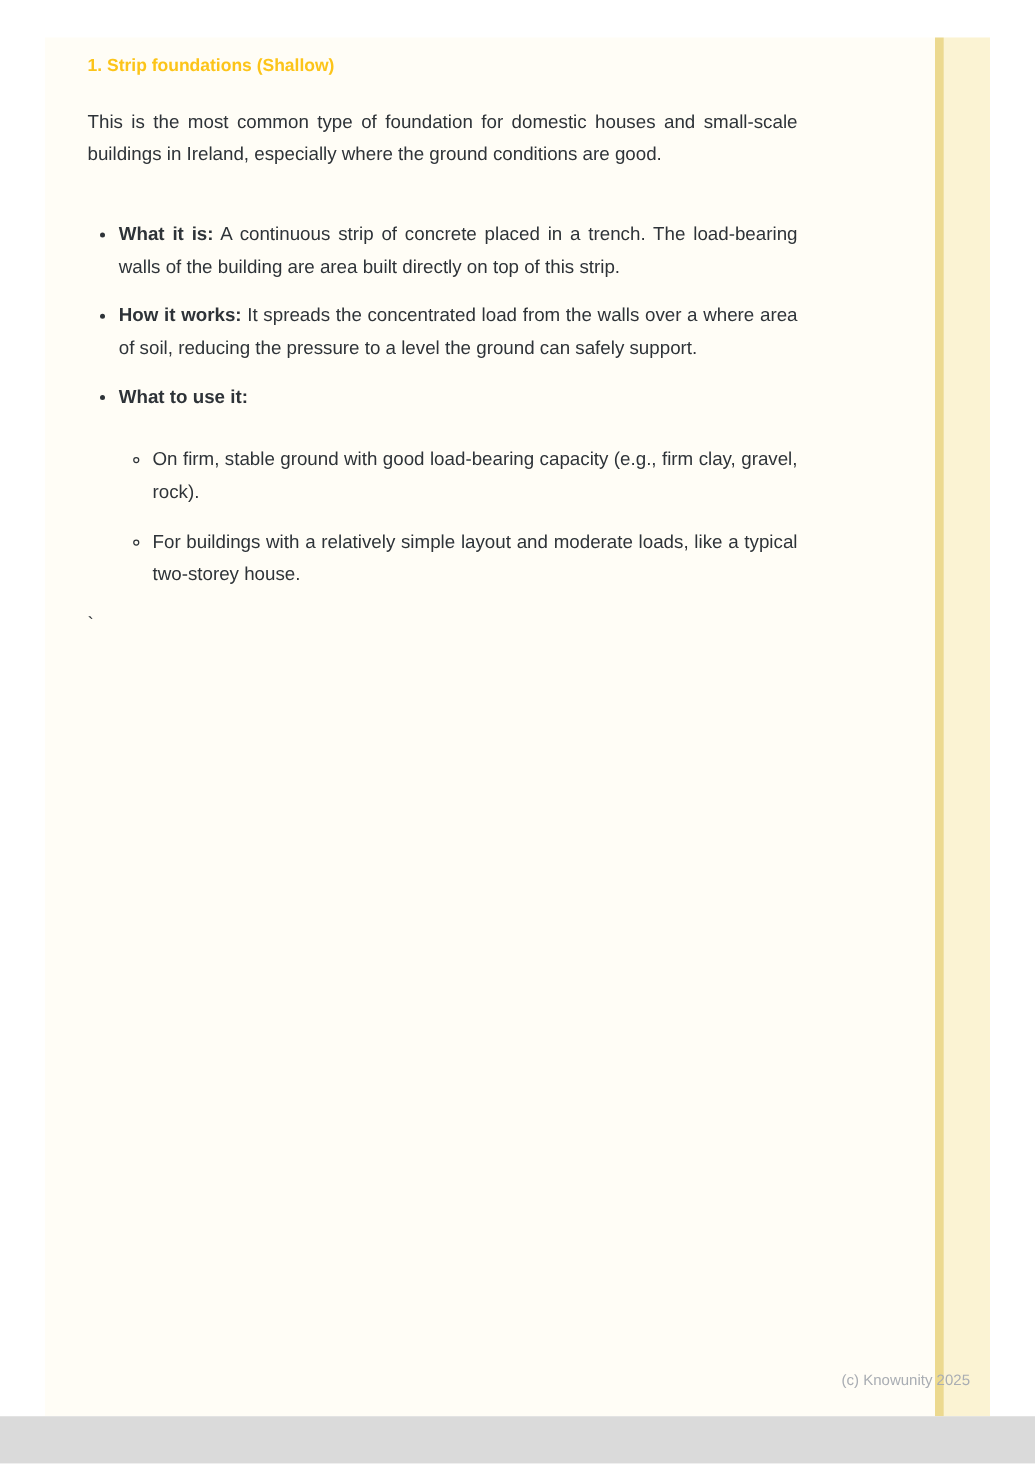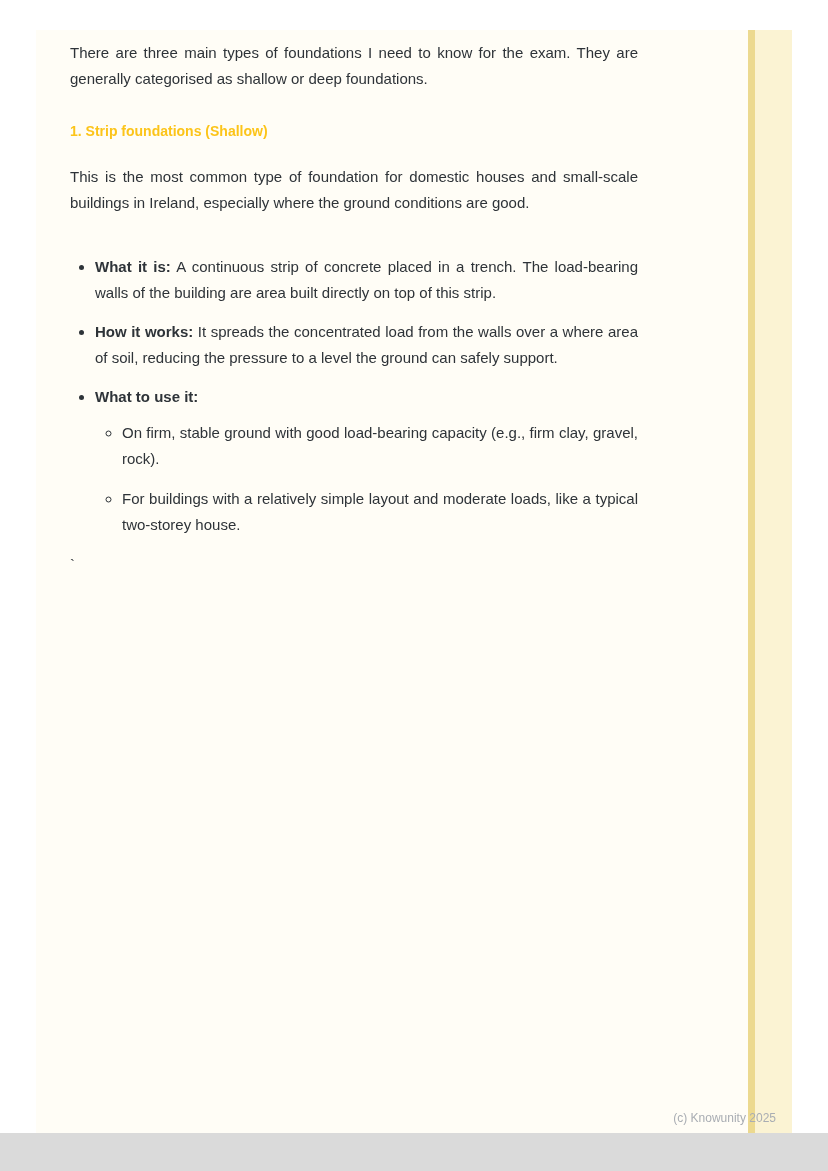--- a/index.html
+++ b/index.html
@@ -80,41 +80,41 @@
   }
 
   ul.bullets > li {
     text-align: justify;
     margin-bottom: 13px;
   }
 
   ul.sub {
     list-style-type: circle;
     padding-left: 27px;
-    margin-top: 10px;
+    margin-top: 24px;
   }
 
   ul.sub > li {
     text-align: justify;
     margin-bottom: 14px;
   }
 
   .b {
     font-weight: 700;
   }
 
   .stray {
     margin-top: 14px;
     font-size: 15px;
   }
 
   .footer {
     position: absolute;
     right: 16px;
-    bottom: 8px;
+    bottom: 22px;
     font-size: 12px;
     color: var(--footer, #a9adb3);
     z-index: 2;
   }
 
   .bottom-bar {
     position: absolute;
     left: 0;
     top: 1133px;
     width: 828px;
@@ -127,21 +127,20 @@
 
 <div class="viewport">
 
   <div class="page">
 
     <div class="stripe-band"></div>
     <div class="stripe-line"></div>
 
     <div class="content">
 
-      <p class="intro">There are three main types of foundations I need to know for the exam. They are generally categorised as shallow or deep foundations.</p>
 
       <h2 class="heading">1. Strip foundations (Shallow)</h2>
 
       <p class="para">This is the most common type of foundation for domestic houses and small-scale buildings in Ireland, especially where the ground conditions are good.</p>
 
       <ul class="bullets">
 
         <li>
           <span class="b">What it is:</span>
           <span>A continuous strip of concrete placed in a trench. The load-bearing walls of the building are area built directly on top of this strip.</span>

